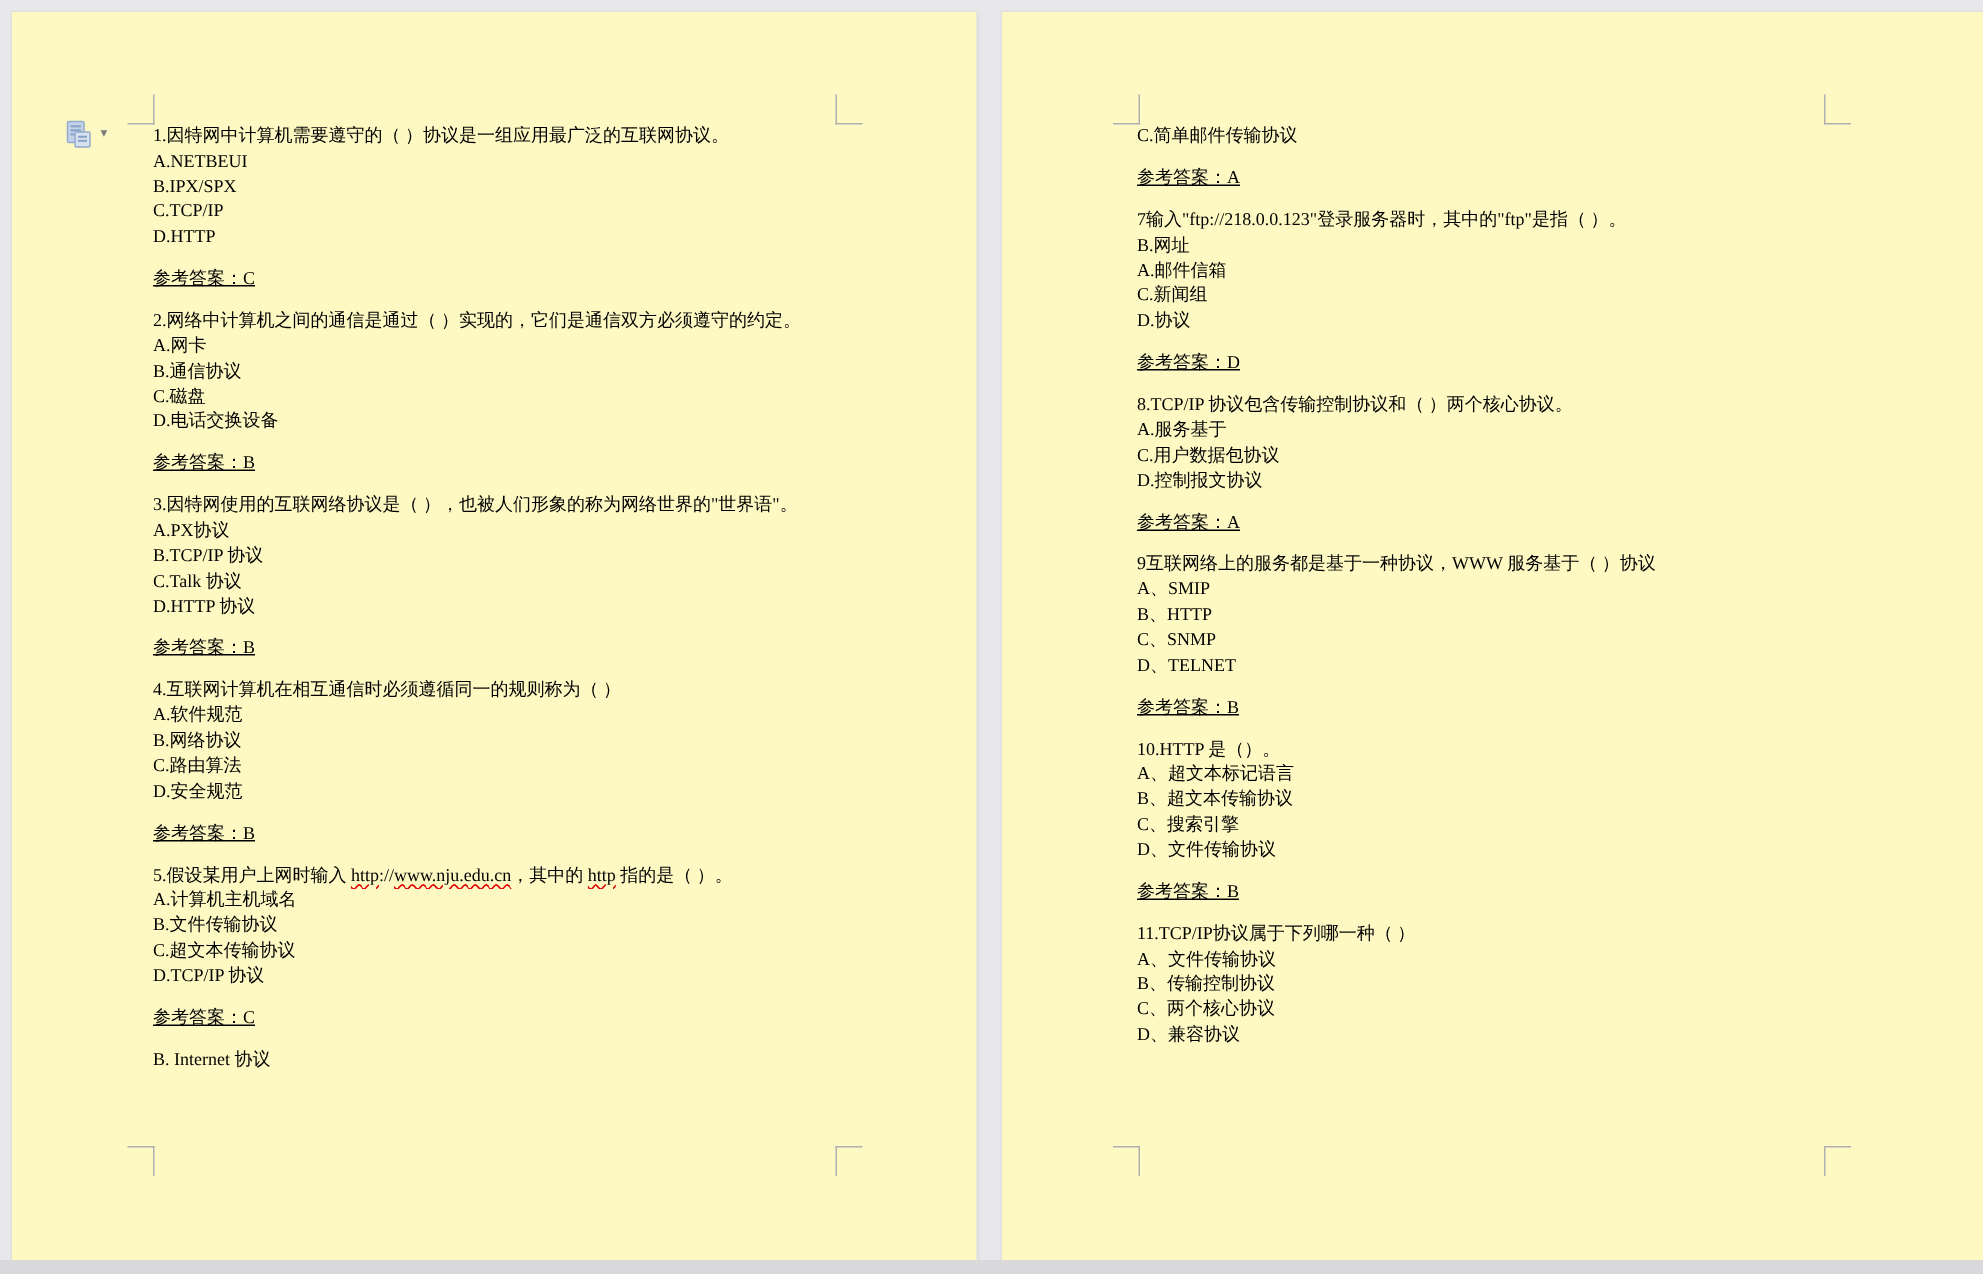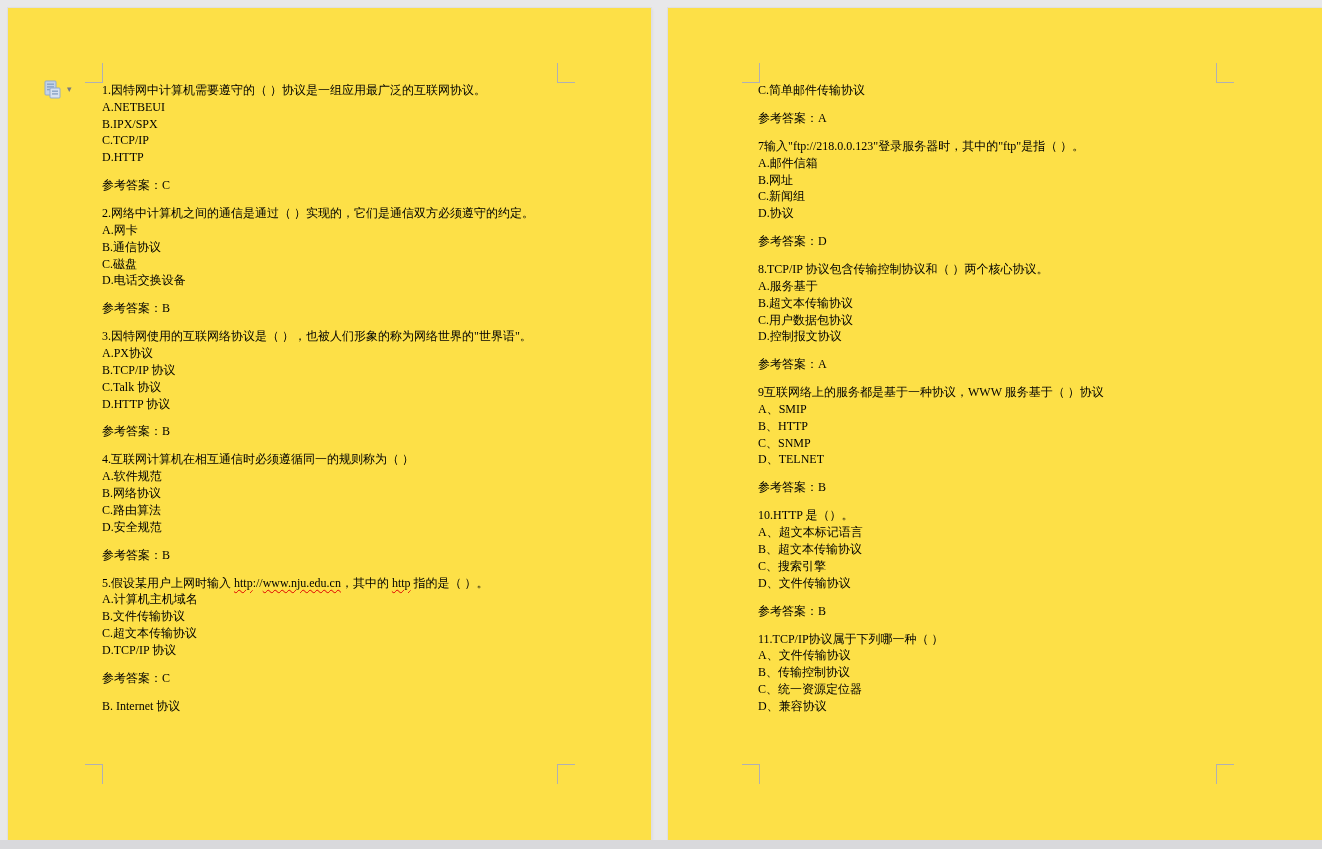--- a/index.html
+++ b/index.html
@@ -5,33 +5,33 @@
   html,body{margin:0;padding:0;}
   body{
     width:1322px;height:849px;overflow:hidden;
     background:#e8e8ea;
     font-family:"Liberation Serif","DejaVu Serif",serif;
     color:#000;
     position:relative;
   }
   .canvas{position:absolute;inset:0;}
   .page{
-    position:absolute;top:8px;height:832px;background:#fde047;
+    position:absolute;top:8px;height:832px;background:#fef9c3;
     box-shadow:0 0 0 1px #dfdfe2, 1px 1px 3px rgba(0,0,0,0.08);
   }
   .page-left{left:8px;width:643px;}
   .page-right{left:668px;width:756px;}
   .content{
     position:absolute;top:74px;
     font-size:12px;line-height:16.8px;
   }
   .page-left .content{left:94px;width:457px;}
   .page-right .content{left:90px;width:460px;}
   .content p{margin:0;white-space:pre-wrap;}
-  .content p.a{margin:11.2px 0;}
+  .content p.a{margin:11.2px 0;text-decoration:underline;}
   .spell{
     text-decoration:underline;
     text-decoration-style:wavy;
     text-decoration-color:#e00000;
     text-decoration-thickness:1px;
     text-underline-offset:2px;
   }
   
   .mark{position:absolute;width:17px;height:19px;pointer-events:none;}
   .mark.tl{border-right:1px solid #b0b0b3;border-bottom:1px solid #b0b0b3;}
@@ -106,47 +106,46 @@
 
   <div class="page page-right">
     <div class="mark tl"></div>
     <div class="mark tr"></div>
     <div class="mark bl"></div>
     <div class="mark br"></div>
     <div class="content">
         <p class="o">C.简单邮件传输协议</p>
         <p class="a">参考答案：A</p>
         <p class="q">7输入"ftp://218.0.0.123"登录服务器时，其中的"ftp"是指（ ）。</p>
+        <p class="o">B.网址</p>
         <p class="o">A.邮件信箱</p>
-        <p class="o">B.网址</p>
         <p class="o">C.新闻组</p>
         <p class="o">D.协议</p>
         <p class="a">参考答案：D</p>
         <p class="q">8.TCP/IP 协议包含传输控制协议和（ ）两个核心协议。</p>
         <p class="o">A.服务基于</p>
-        <p class="o">B.超文本传输协议</p>
         <p class="o">C.用户数据包协议</p>
         <p class="o">D.控制报文协议</p>
         <p class="a">参考答案：A</p>
         <p class="q">9互联网络上的服务都是基于一种协议，WWW 服务基于（ ）协议</p>
         <p class="o">A、SMIP</p>
         <p class="o">B、HTTP</p>
         <p class="o">C、SNMP</p>
         <p class="o">D、TELNET</p>
         <p class="a">参考答案：B</p>
         <p class="q">10.HTTP 是（）。</p>
         <p class="o">A、超文本标记语言</p>
         <p class="o">B、超文本传输协议</p>
         <p class="o">C、搜索引擎</p>
         <p class="o">D、文件传输协议</p>
         <p class="a">参考答案：B</p>
         <p class="q">11.TCP/IP协议属于下列哪一种（ ）</p>
         <p class="o">A、文件传输协议</p>
         <p class="o">B、传输控制协议</p>
-        <p class="o">C、统一资源定位器</p>
+        <p class="o">C、两个核心协议</p>
         <p class="o">D、兼容协议</p>
       </div>
   </div>
 
   <div class="paste-btn">
     <span style="display:inline-block;line-height:0;">
       <svg width="17" height="19" viewBox="0 0 17 19">
         <rect x="1" y="1" width="11" height="14" rx="1" fill="#c3d2e8" stroke="#93abcc"></rect>
         <rect x="3" y="3.5" width="7" height="1.4" fill="#8aa3c6"></rect>
         <rect x="3" y="6.2" width="7" height="1.4" fill="#8aa3c6"></rect>

